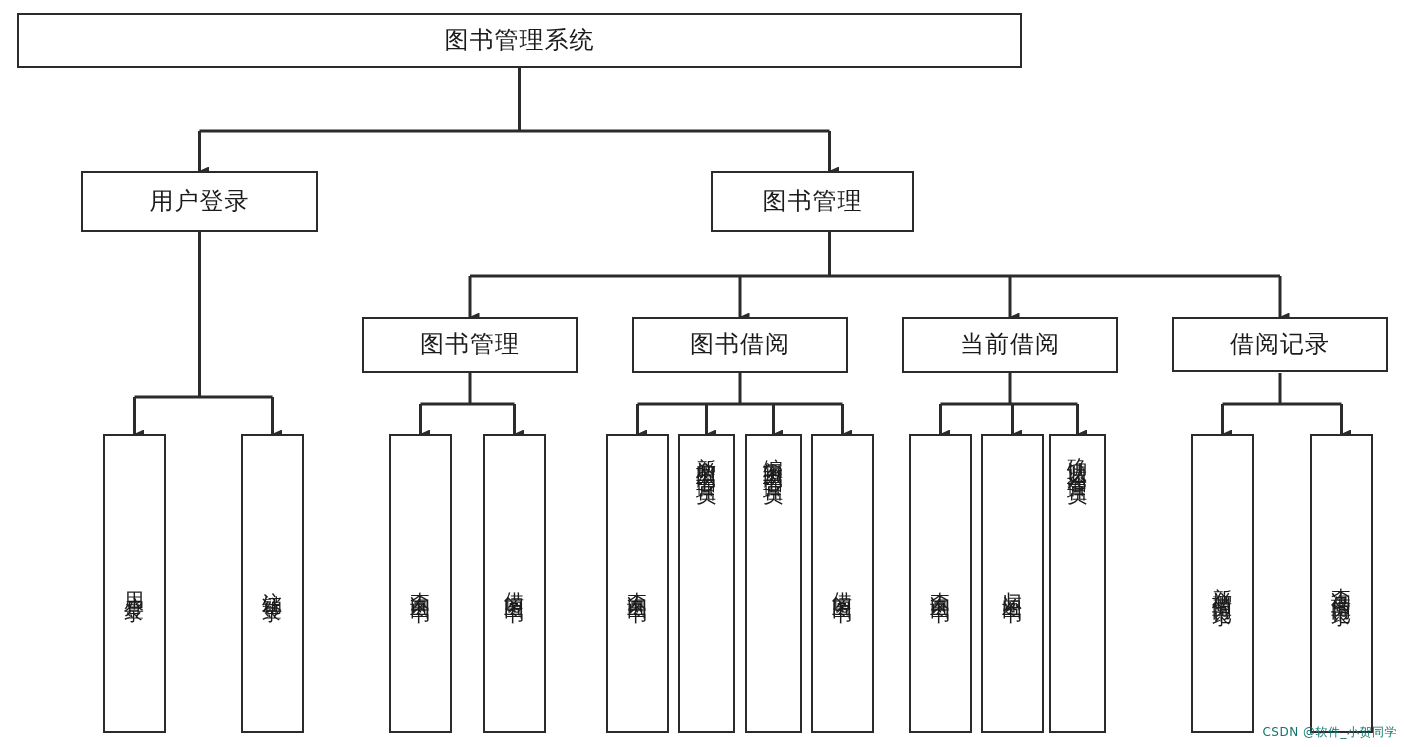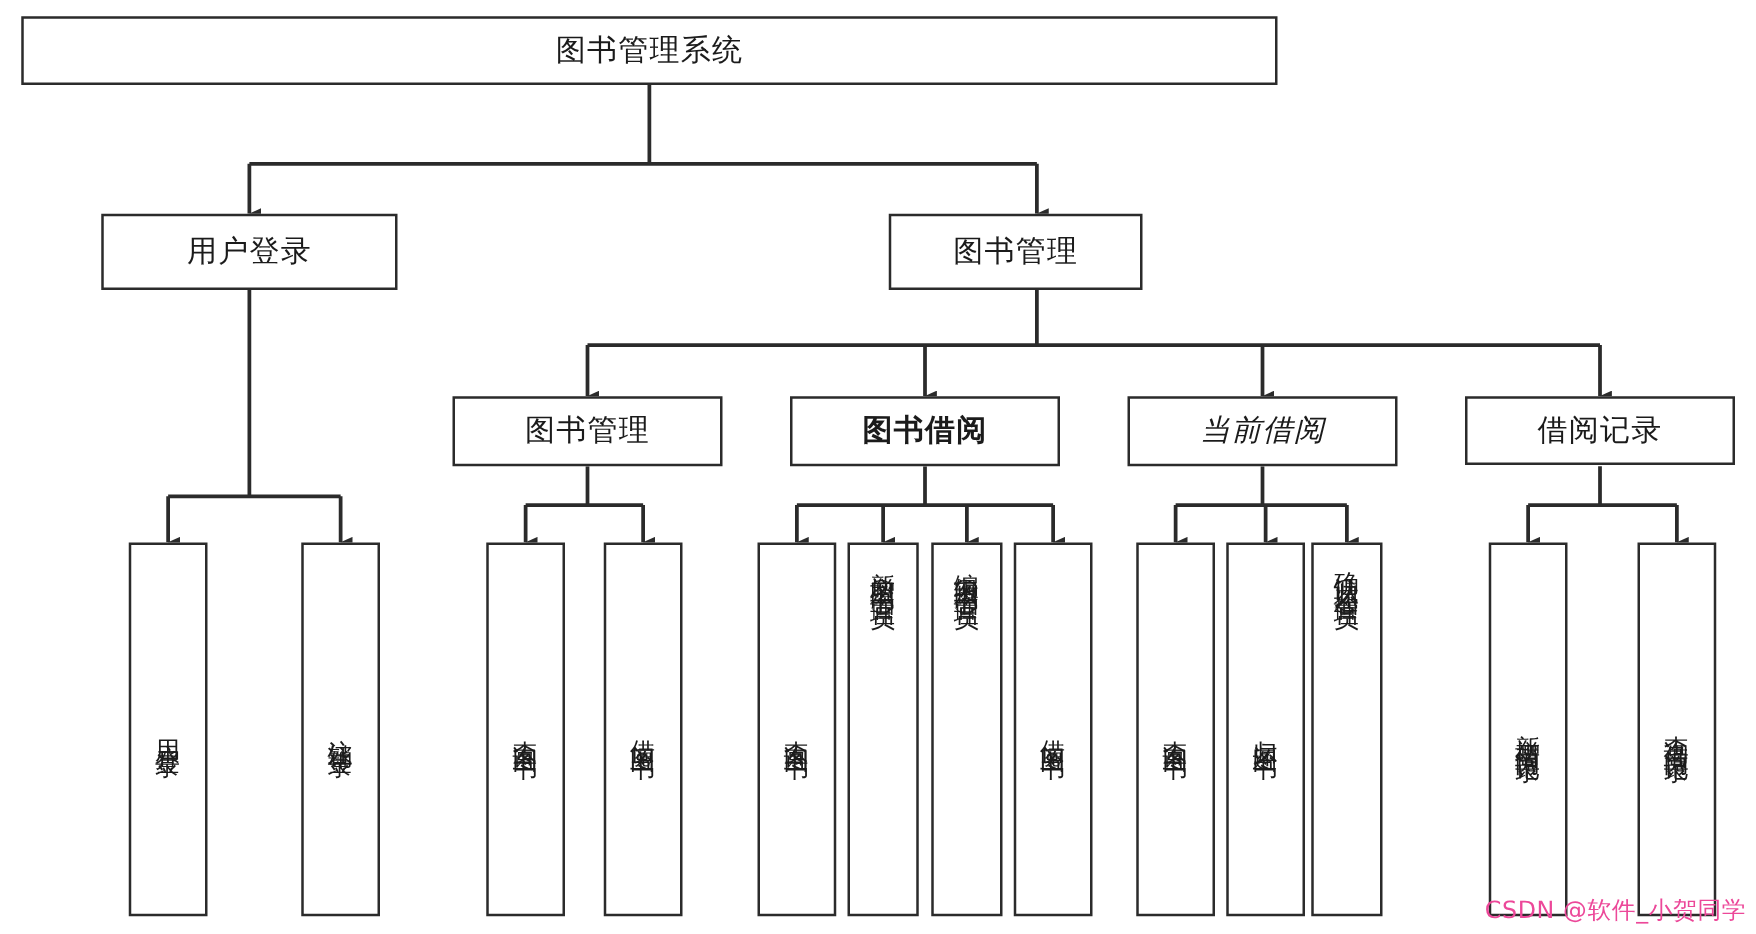--- a/index.html
+++ b/index.html
@@ -58,22 +58,22 @@
     line-height: 1;
   }
   .node.vertical.centered {
     align-items: center;
     padding-top: 0;
   }
   .watermark {
     position: absolute;
     right: 8px;
     bottom: 6px;
-    font-size: 19px;
-    color: #ec4899;
+    font-size: 12px;
+    color: #0f766e;
     letter-spacing: 0.5px;
     z-index: 3;
     white-space: nowrap;
   }
 </style>
 </head>
 <body>
 
 <div id="diagram-root">
   <svg class="edges" viewBox="0 0 1405 747" xmlns="http://www.w3.org/2000/svg">
@@ -126,23 +126,23 @@
       <div class="node horizontal" style="left: 81px; top: 171px; width: 237px; height: 61px; border-color: rgb(43, 43, 43); background: rgb(255, 255, 255);">
         <span class="label" style="color: rgb(27, 27, 27);">用户登录</span>
       </div>
       <div class="node horizontal" style="left: 711px; top: 171px; width: 203px; height: 61px; border-color: rgb(43, 43, 43); background: rgb(255, 255, 255);">
         <span class="label" style="color: rgb(27, 27, 27);">图书管理</span>
       </div>
       <div class="node horizontal" style="left: 362px; top: 317px; width: 216px; height: 56px; border-color: rgb(43, 43, 43); background: rgb(255, 255, 255);">
         <span class="label" style="color: rgb(27, 27, 27);">图书管理</span>
       </div>
       <div class="node horizontal" style="left: 632px; top: 317px; width: 216px; height: 56px; border-color: rgb(43, 43, 43); background: rgb(255, 255, 255);">
-        <span class="label" style="color: rgb(27, 27, 27); font-weight: bold;">图书借阅</span>
+        <span class="label" style="color: rgb(27, 27, 27);">图书借阅</span>
       </div>
-      <div class="node horizontal" style="left: 902px; top: 317px; width: 216px; height: 56px; border-color: rgb(43, 43, 43); background: rgb(255, 255, 255); font-style: italic;">
+      <div class="node horizontal" style="left: 902px; top: 317px; width: 216px; height: 56px; border-color: rgb(43, 43, 43); background: rgb(255, 255, 255);">
         <span class="label" style="color: rgb(27, 27, 27);">当前借阅</span>
       </div>
       <div class="node horizontal" style="left: 1172px; top: 317px; width: 216px; height: 55px; border-color: rgb(43, 43, 43); background: rgb(255, 255, 255);">
         <span class="label" style="color: rgb(27, 27, 27);">借阅记录</span>
       </div>
       <div class="node vertical centered" style="left: 103px; top: 434px; width: 63px; height: 299px; border-color: rgb(43, 43, 43); background: rgb(255, 255, 255);">
         <span class="label" style="color: rgb(27, 27, 27);">用户登录</span>
       </div>
       <div class="node vertical centered" style="left: 241px; top: 434px; width: 63px; height: 299px; border-color: rgb(43, 43, 43); background: rgb(255, 255, 255);">
         <span class="label" style="color: rgb(27, 27, 27);">注销登录</span>

